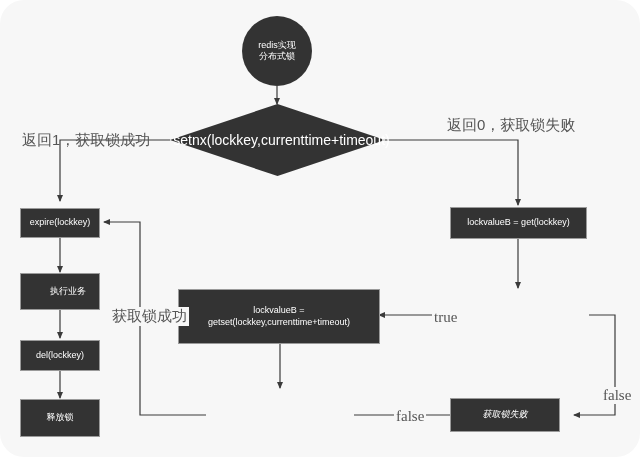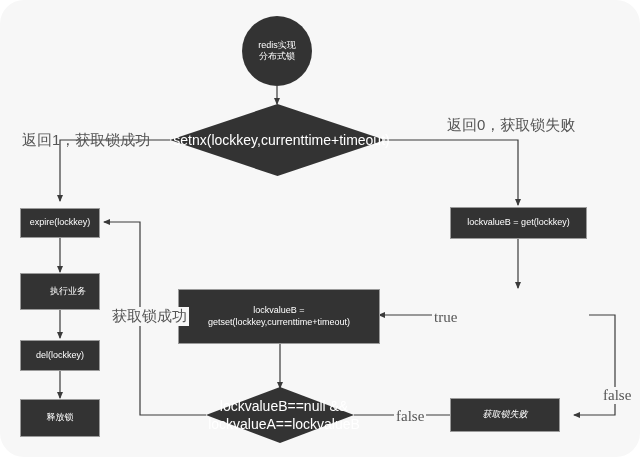--- a/index.html
+++ b/index.html
@@ -173,31 +173,20 @@
   </div>
 
 
   <div class="node rect" style="left:178px; top:289px; width:202px; height:55px;">
     <span>
       <span class="l2">lockvalueB =</span>
       <span class="l2">getset(lockkey,currenttime+timeout)</span>
     </span>
   </div>
 
-  <div class="diamond-wrap" style="left:206px; top:387px; width:148px; height:56px;">
-    <svg width="148" height="56" viewBox="0 0 148 56">
-      <polygon points="74,0 148,28 74,56 0,28" fill="#333333"></polygon>
-    </svg>
-    <div class="diamond-label">
-      <span>
-        <span class="l2">lockvalueB==null &amp;&amp;</span>
-        <span class="l2">lockvalueA==lockvalueB</span>
-      </span>
-    </div>
-  </div>
 
   <div class="node rect" style="left:450px; top:398px; width:110px; height:34px;font-style:italic;">
     <span>获取锁失败</span>
   </div>
 
   <div class="edge-label" style="left:22px; top:131px;">返回1，获取锁成功</div>
 
   <div class="edge-label" style="left:447px; top:116px;">返回0，获取锁失败</div>
 
   <div class="edge-label boxed" style="left:110px; top:307px;">获取锁成功</div>

